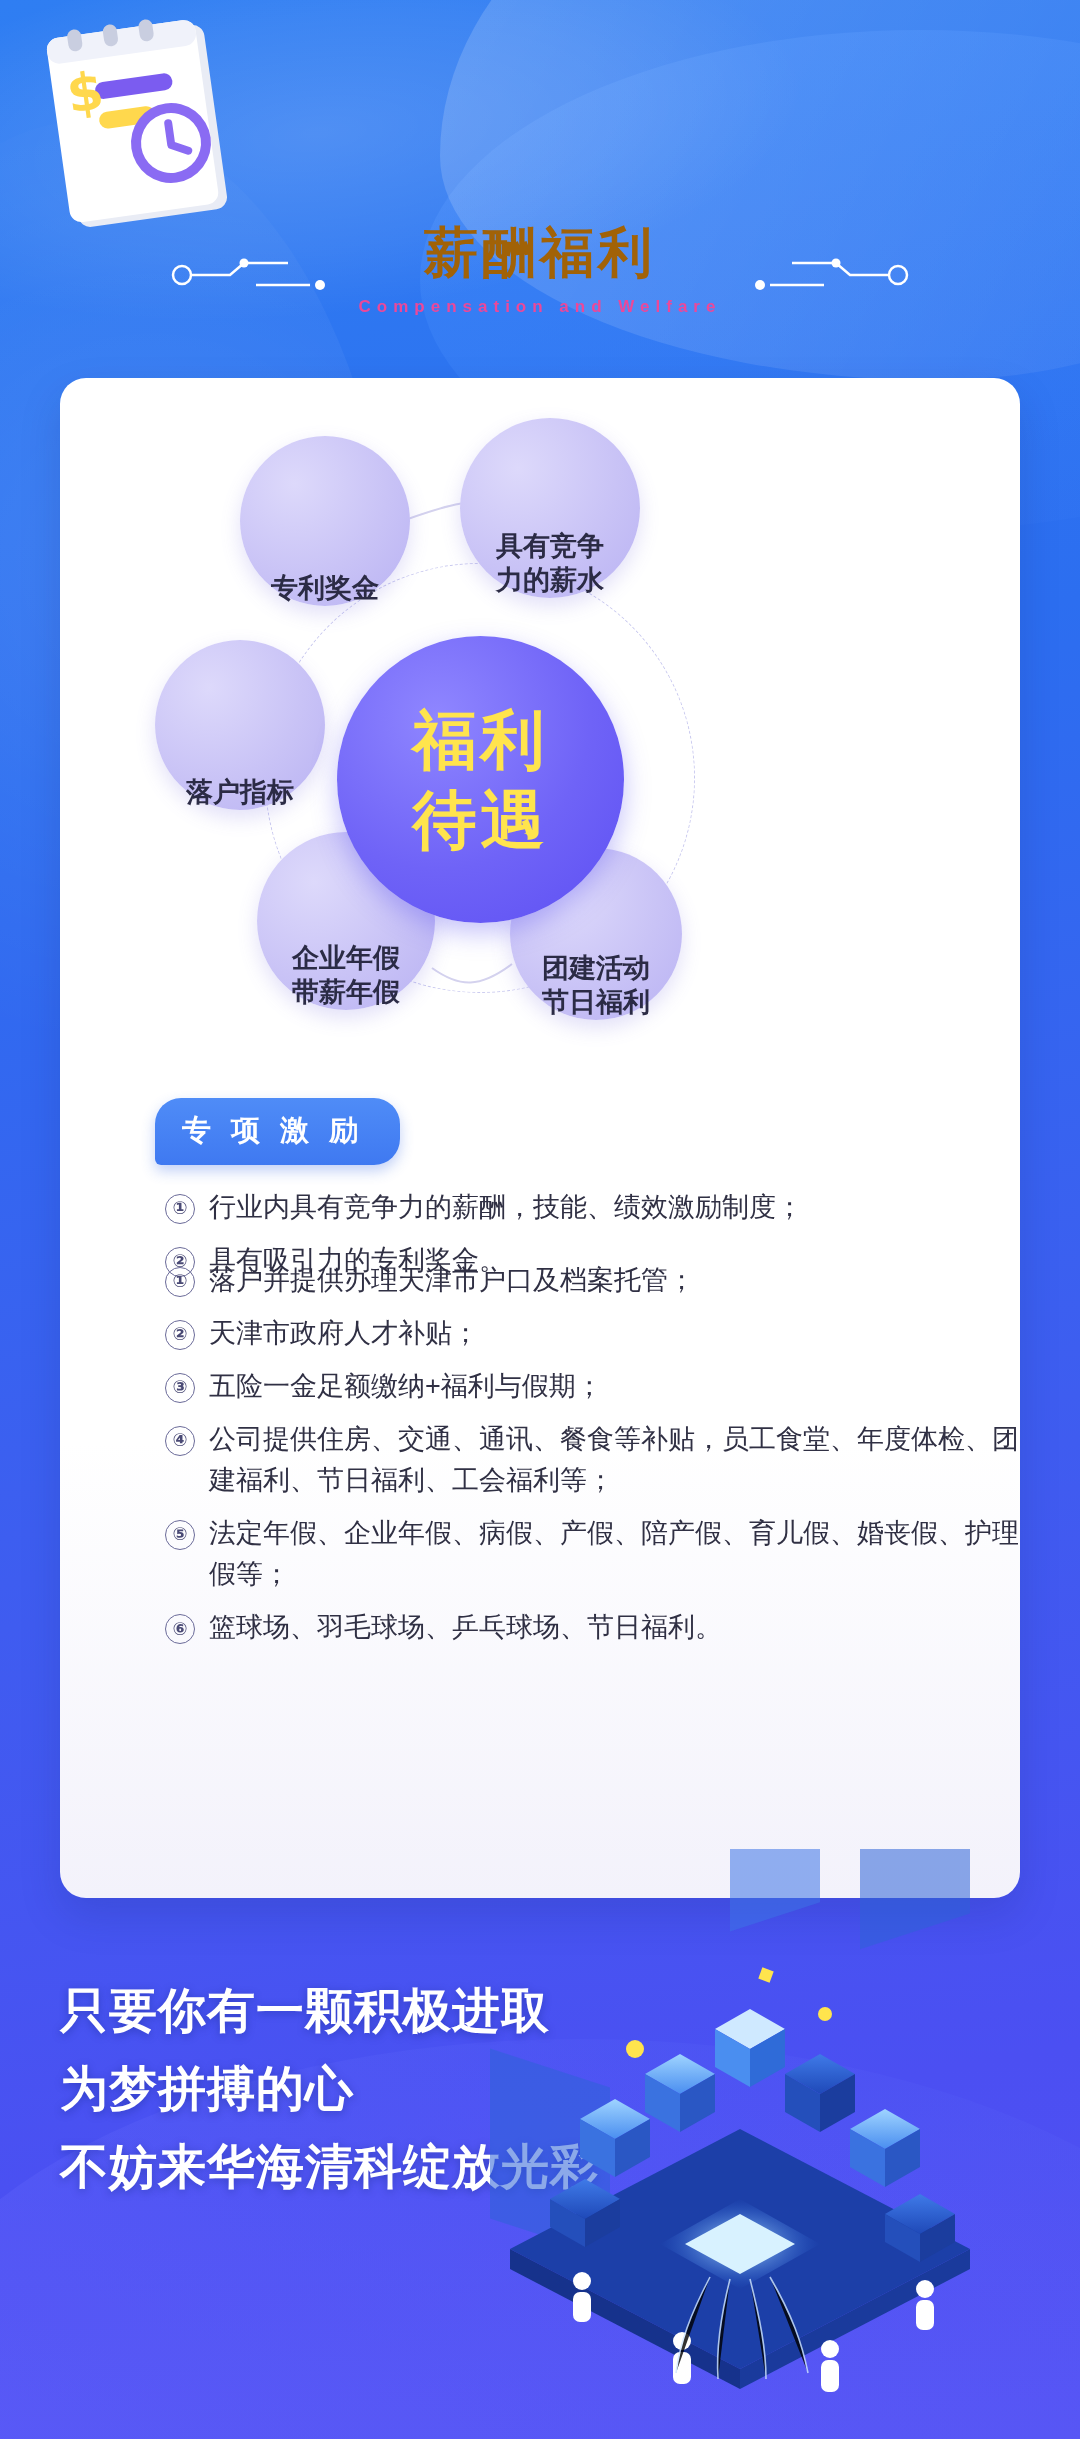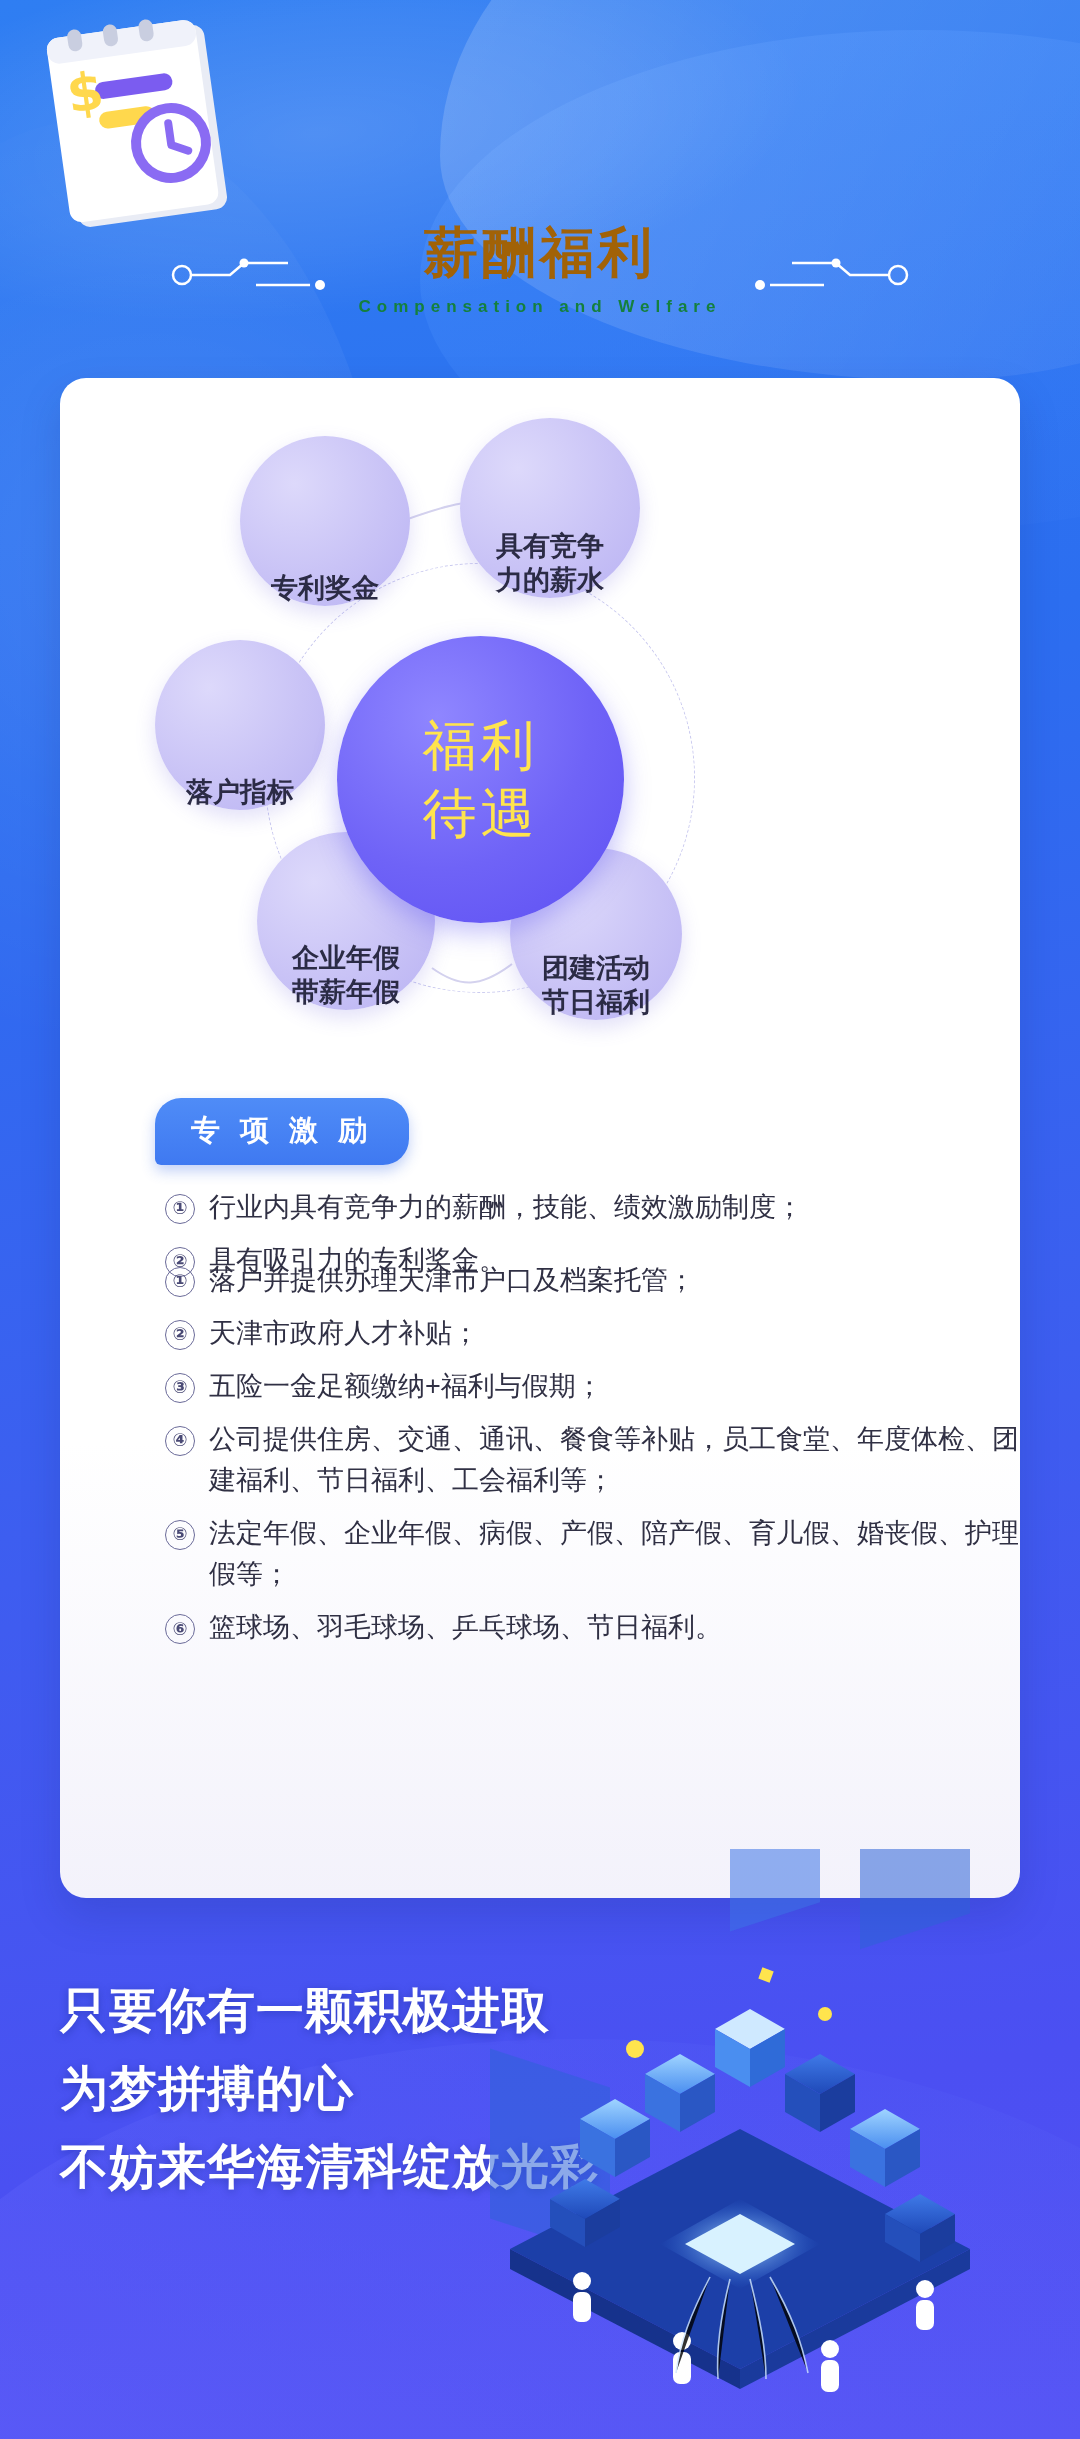--- a/index.html
+++ b/index.html
@@ -60,21 +60,21 @@
   }
   .title-wrap {
     position: absolute; left: 0; top: 225px; width: 1080px; text-align: center;
   }
   .main-title {
     font-size: 54px; font-weight: bold; color: #a16207; letter-spacing: 4px;
     line-height: 1; display: inline-block; vertical-align: middle;
   }
   .sub-title {
     margin-top: 18px;
-    font-size: 17px; color: #15803d; letter-spacing: 6px; font-weight: bold;
+    font-size: 17px; color: #ec4899; letter-spacing: 6px; font-weight: bold;
   }
   .deco-line { position: absolute; top: 255px; }
   .deco-left { left: 170px; }
   .deco-right { right: 170px; }
 
   
   .card {
     position: absolute;
     left: 60px; top: 378px;
     width: 960px; height: 1520px;
@@ -91,21 +91,21 @@
   }
   .center-bubble {
     position: absolute; left: 277px; top: 228px;
     width: 287px; height: 287px; border-radius: 50%;
     background: radial-gradient(circle at 35% 28%, #8f86ff 0%, #6f63f7 55%, #5d4ff3 100%);
     box-shadow: 0 10px 26px rgba(90,80,240,0.35);
     display: flex; align-items: center; justify-content: center;
     flex-direction: column;
   }
   .center-bubble span {
-    color: #ffe44d; font-size: 54px; font-weight: normal; letter-spacing: 4px; line-height: 1.25;
+    color: #ffe44d; font-size: 64px; font-weight: bold; letter-spacing: 4px; line-height: 1.25;
   }
   .bubble {
     position: absolute; border-radius: 50%;
     display: flex; align-items: flex-end; justify-content: center;
     text-align: center; color: #2b2b45; font-weight: bold;
     font-size: 27px; line-height: 1.28;
     background: radial-gradient(circle at 32% 28%, #ddd9fb 0%, #c9c3f6 55%, #b9b2f3 100%);
     box-shadow: 0 8px 20px rgba(110,100,220,0.20);
   }
   .b1 { left: 180px; top: 28px; width: 170px; height: 170px; }      
@@ -114,21 +114,21 @@
   .b4 { left: 585px; top: 230px; width: 178px; height: 178px; }     
   .b5 { left: 197px; top: 424px; width: 178px; height: 178px; }     
   .b6 { left: 450px; top: 440px; width: 172px; height: 172px; }     
 
   
   .section { position: absolute; left: 0; width: 960px; }
   .pill {
     display: inline-block;
     background: linear-gradient(180deg, #4f8cf7 0%, #3f79f1 100%);
     color: #ffffff; font-size: 29px; font-weight: bold; letter-spacing: 6px;
-    padding: 13px 36px 14px 36px;
+    padding: 13px 36px 14px 27px;
     border-radius: 26px 26px 26px 6px;
     box-shadow: 0 6px 14px rgba(50,100,230,0.30);
     margin-left: 95px;
   }
   .list { margin: 22px 0 0 105px; }
   .li {
     display: flex; align-items: flex-start;
     font-size: 27px; color: #303044; line-height: 1.52;
     margin-bottom: 12px;
   }

